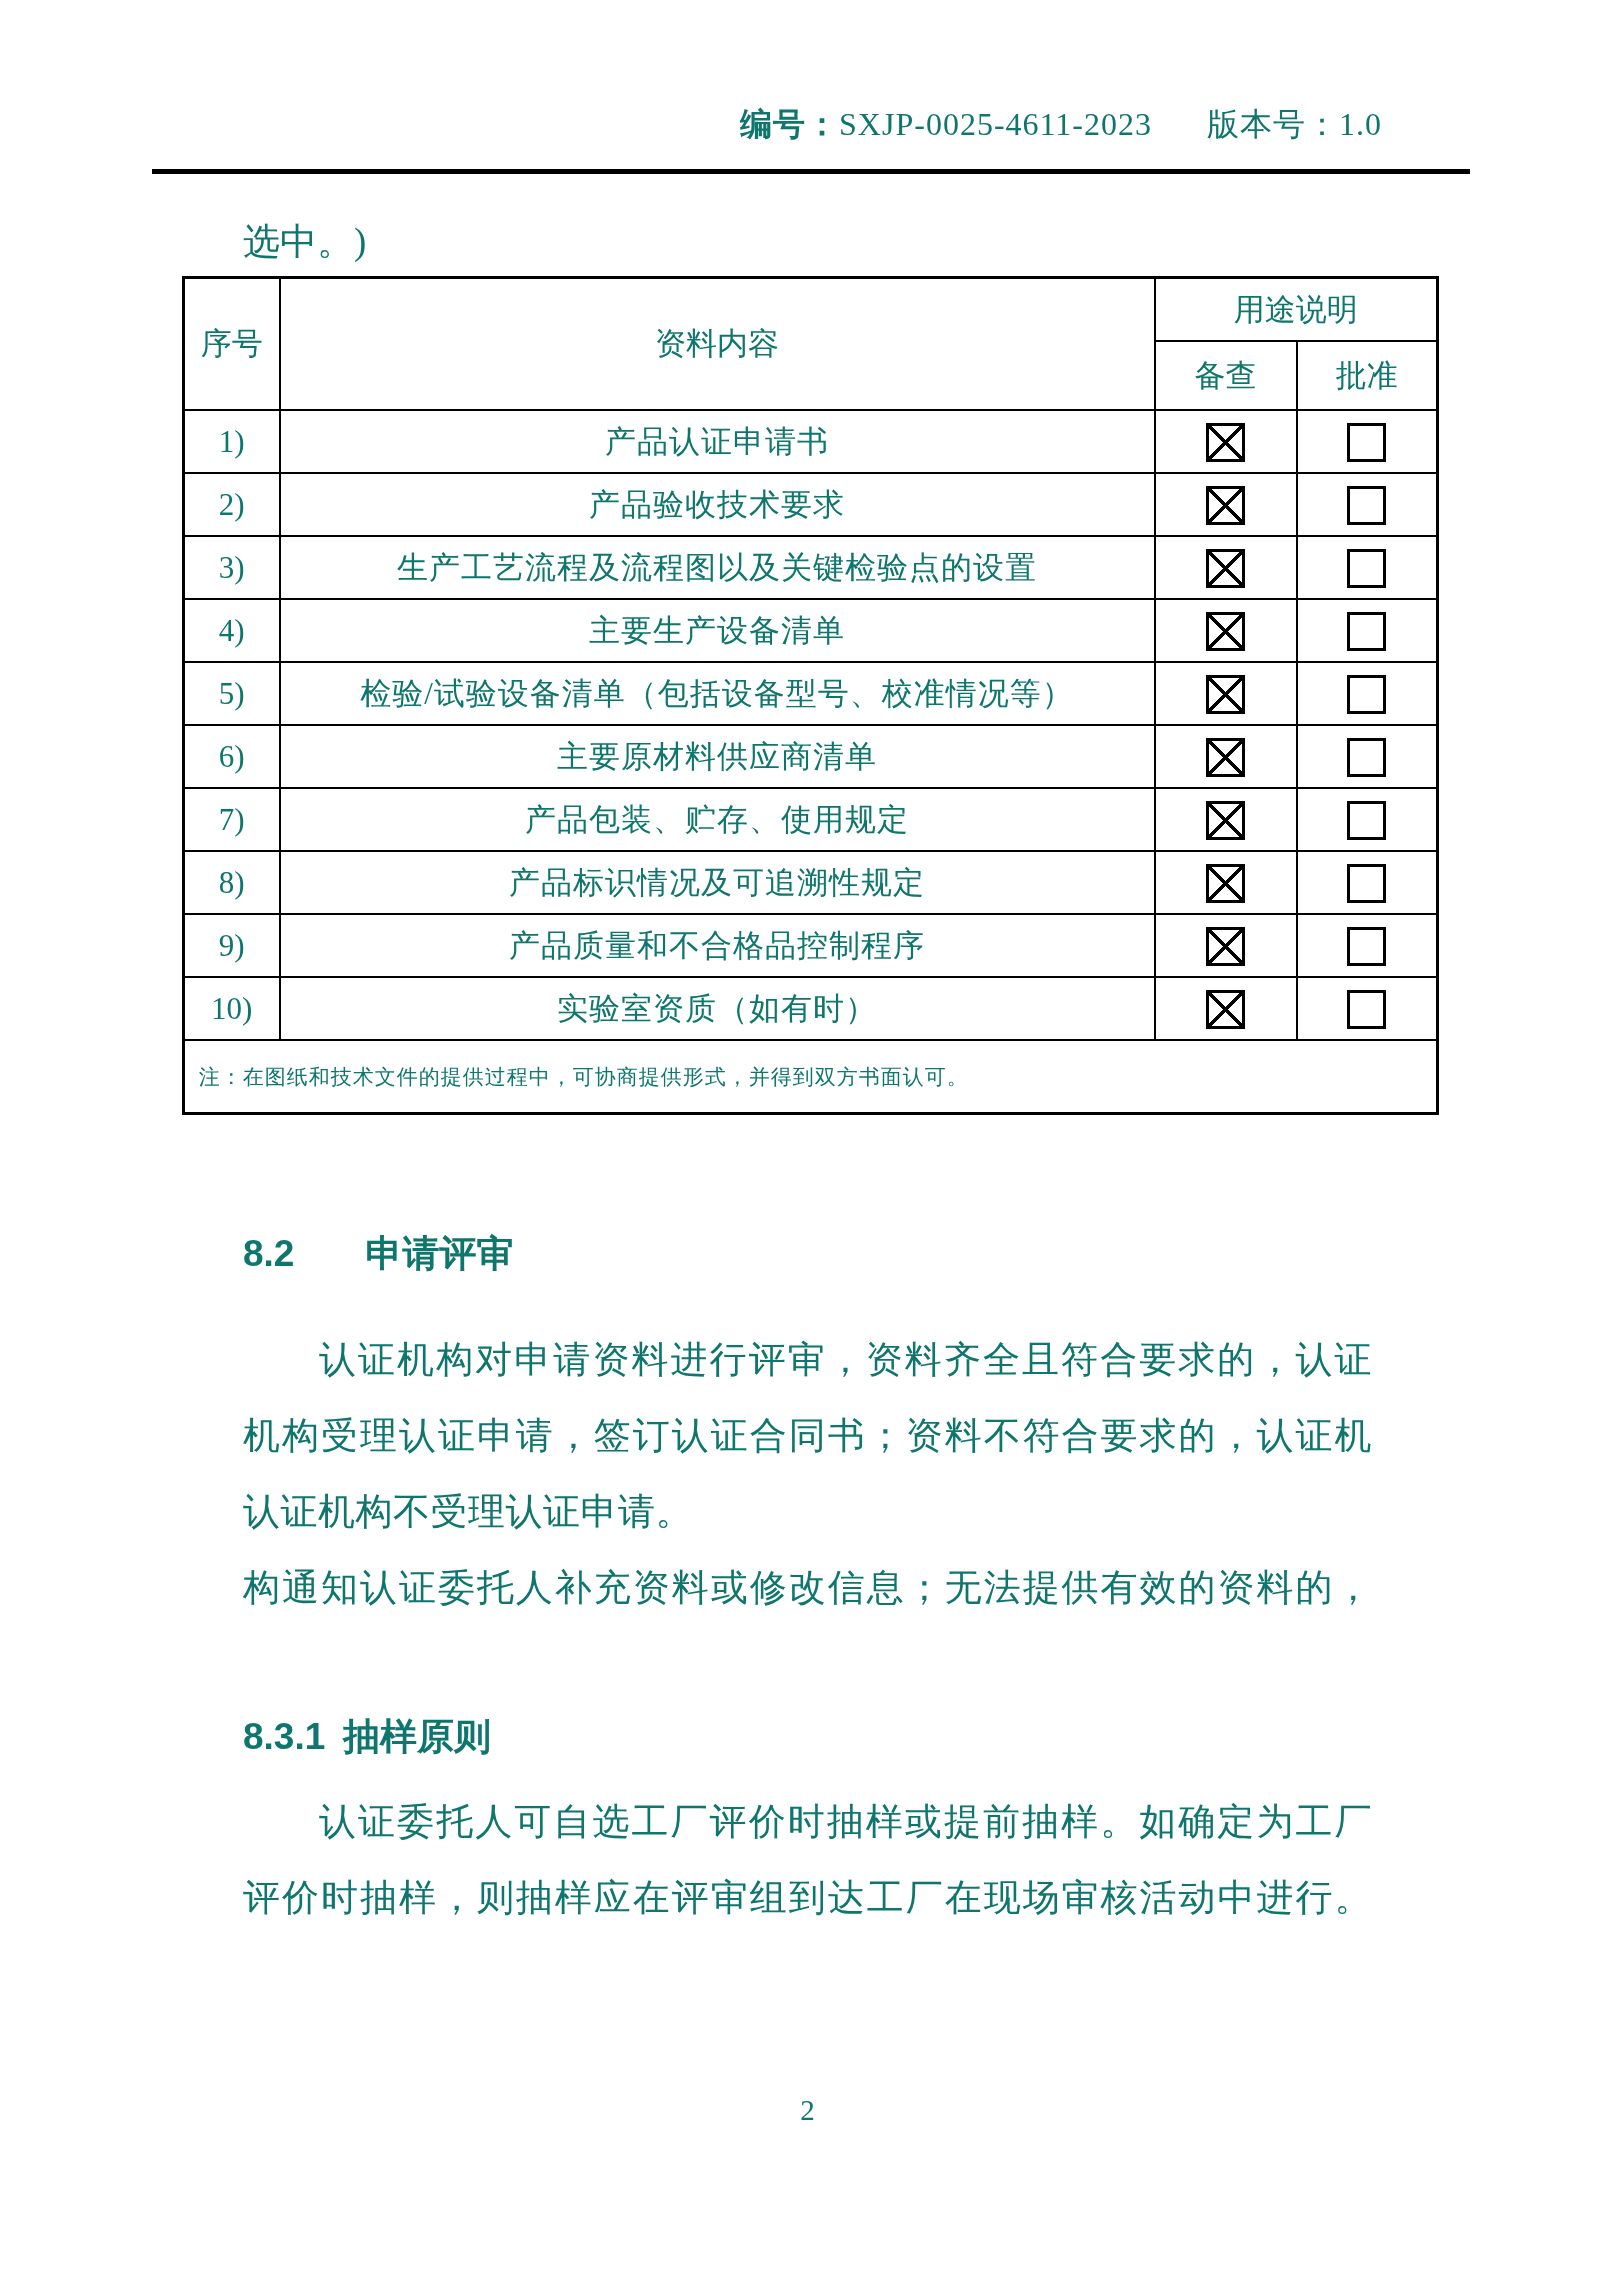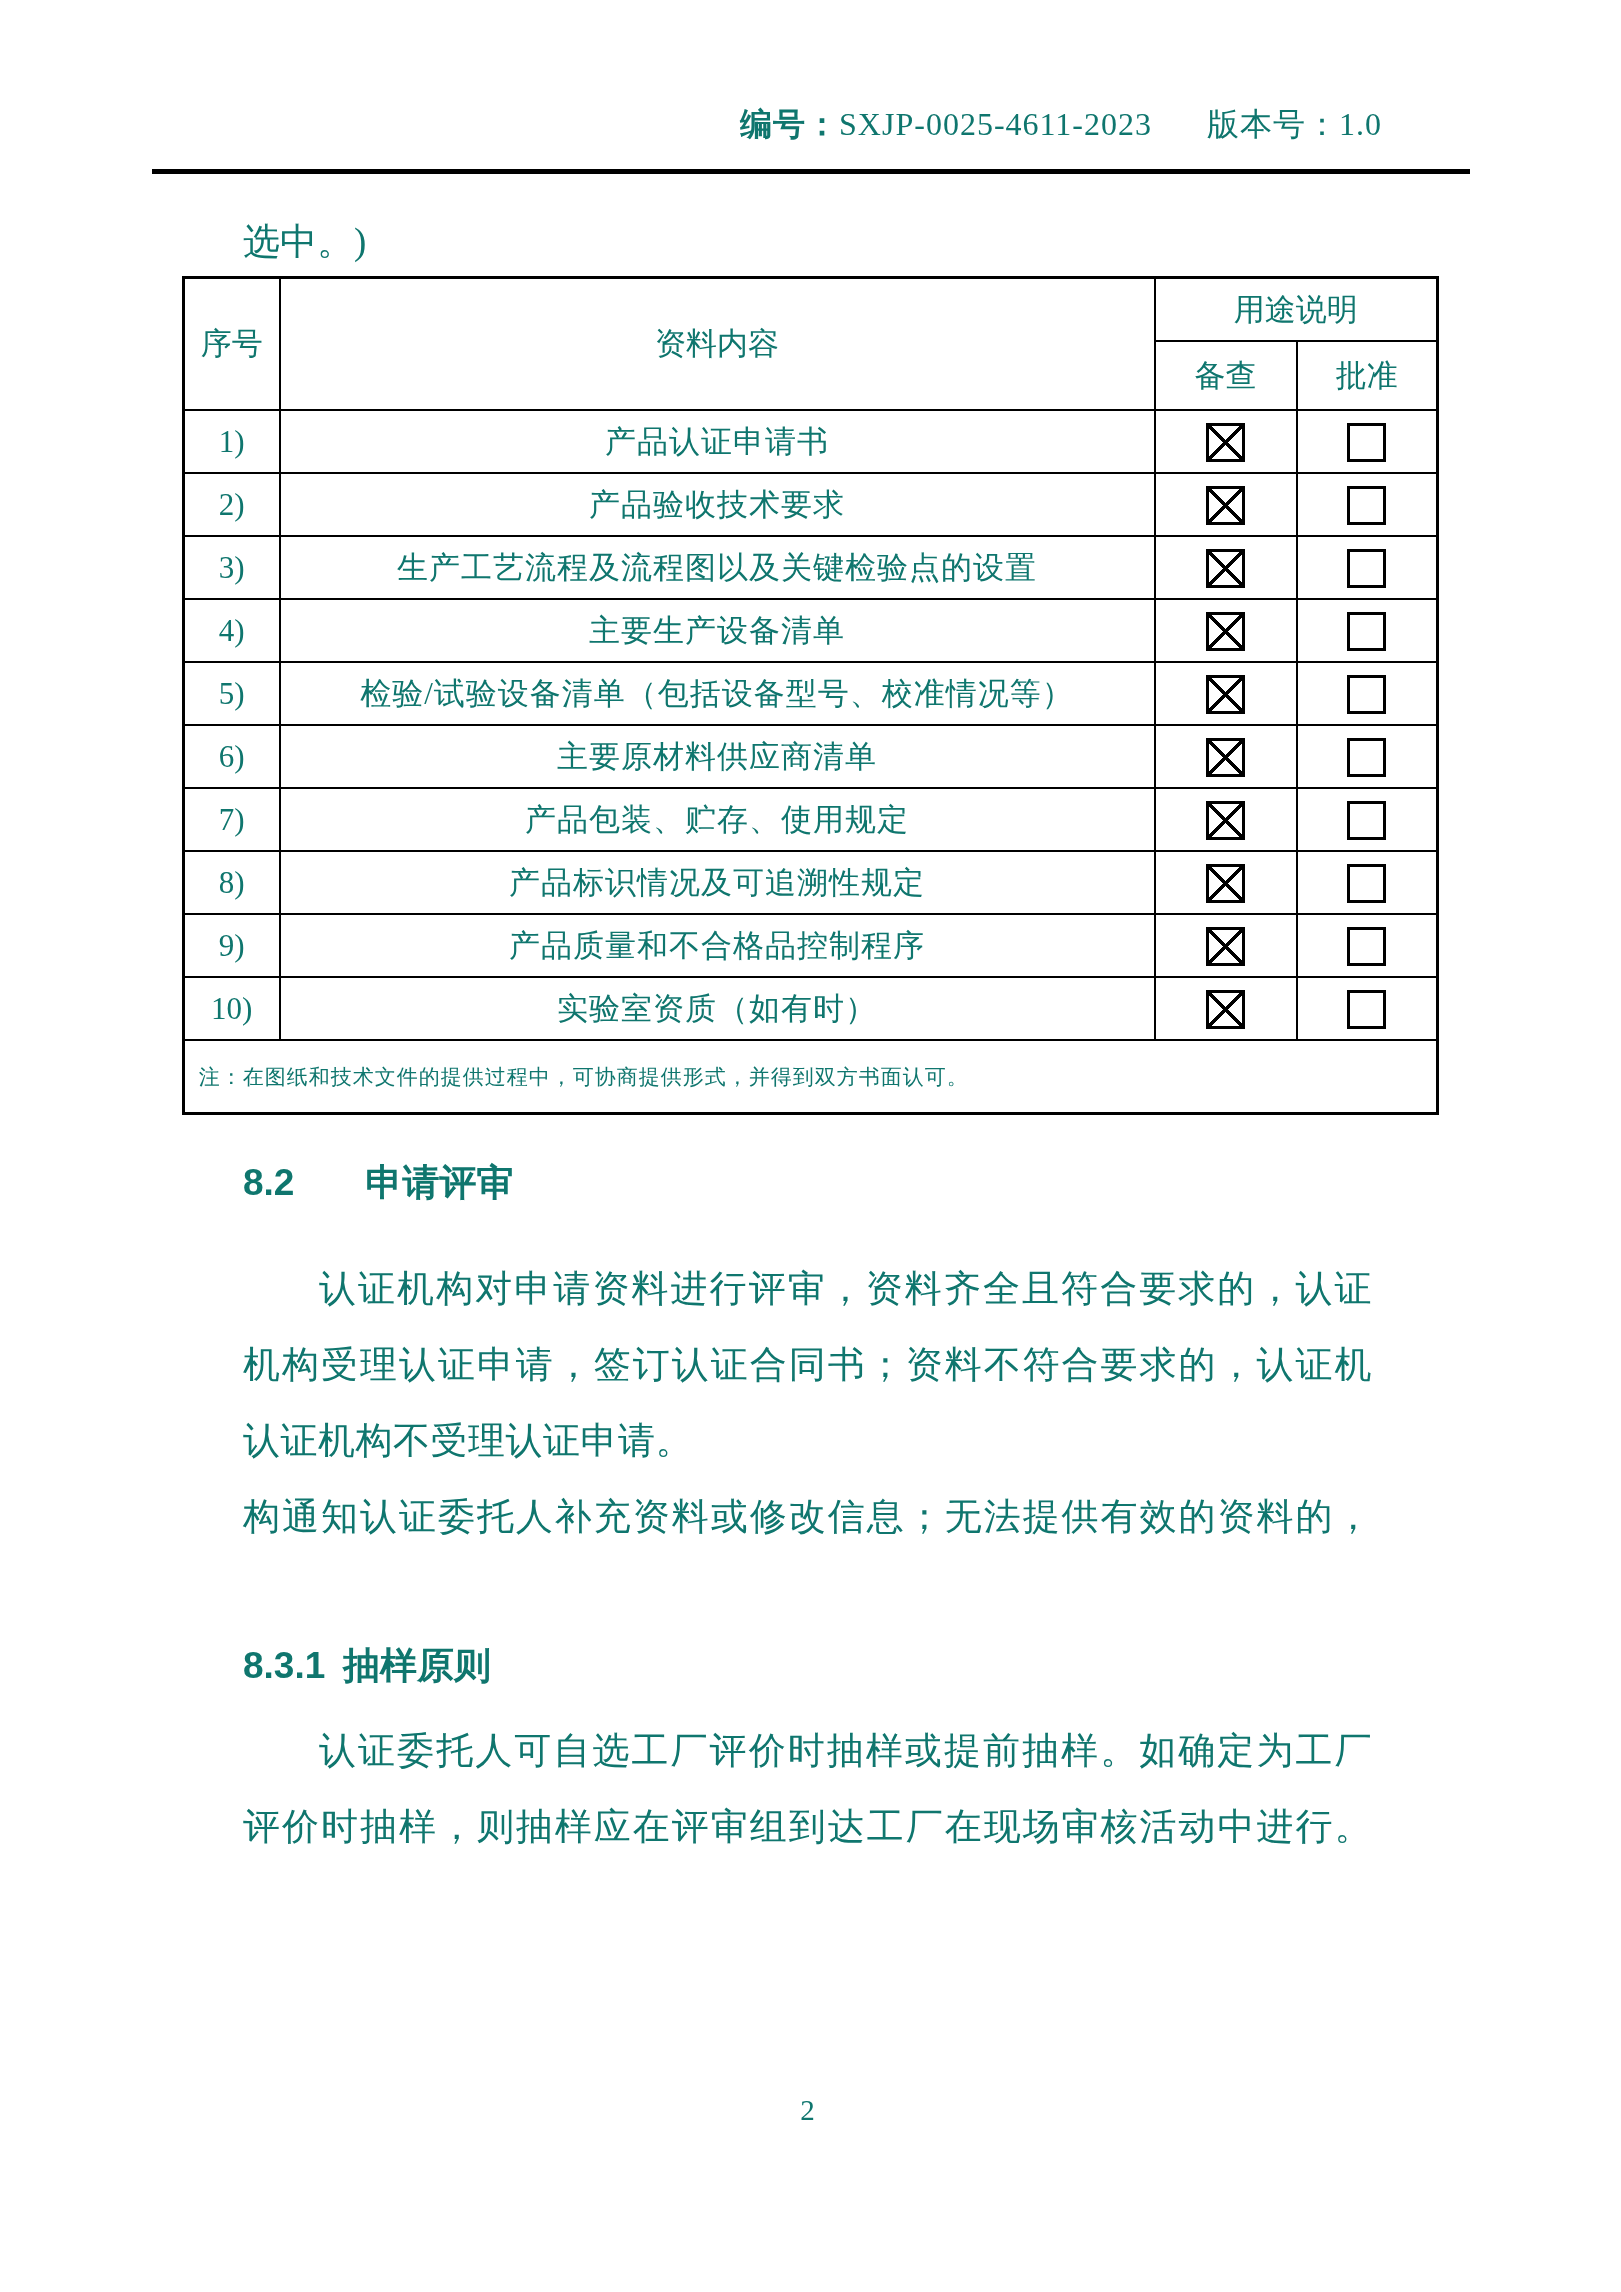--- a/index.html
+++ b/index.html
@@ -50,21 +50,21 @@
     background-image:
       linear-gradient(to top right,    transparent calc(50% - 1.6px), #000 calc(50% - 1.6px), #000 calc(50% + 1.6px), transparent calc(50% + 1.6px)),
       linear-gradient(to bottom right, transparent calc(50% - 1.6px), #000 calc(50% - 1.6px), #000 calc(50% + 1.6px), transparent calc(50% + 1.6px));
   }
 
   
   .heading {
     margin-left:243px; font-size:37px; line-height:54px; font-weight:bold;
     font-family:"Liberation Sans","DejaVu Sans",sans-serif;
   }
-  .h-82  { margin-top:41px; }
+  .h-82  { margin-top:112px; }
   .h-83  { margin-top:47px; }
   .h-831 { margin-top:84px; }
   .heading .num { display:inline-block; }
   .gap-wide .title { margin-left:71px; }
   .gap-narrow .title { margin-left:17.6px; }
 
   
   .para { margin-left:243px; width:1129px; font-size:37px; }
   .para .line { line-height:76px; letter-spacing:0.5px; }
   .jline { text-align:justify; text-align-last:justify; }

